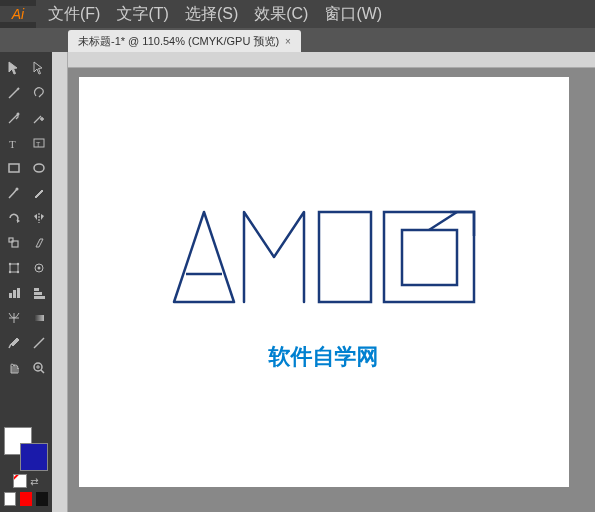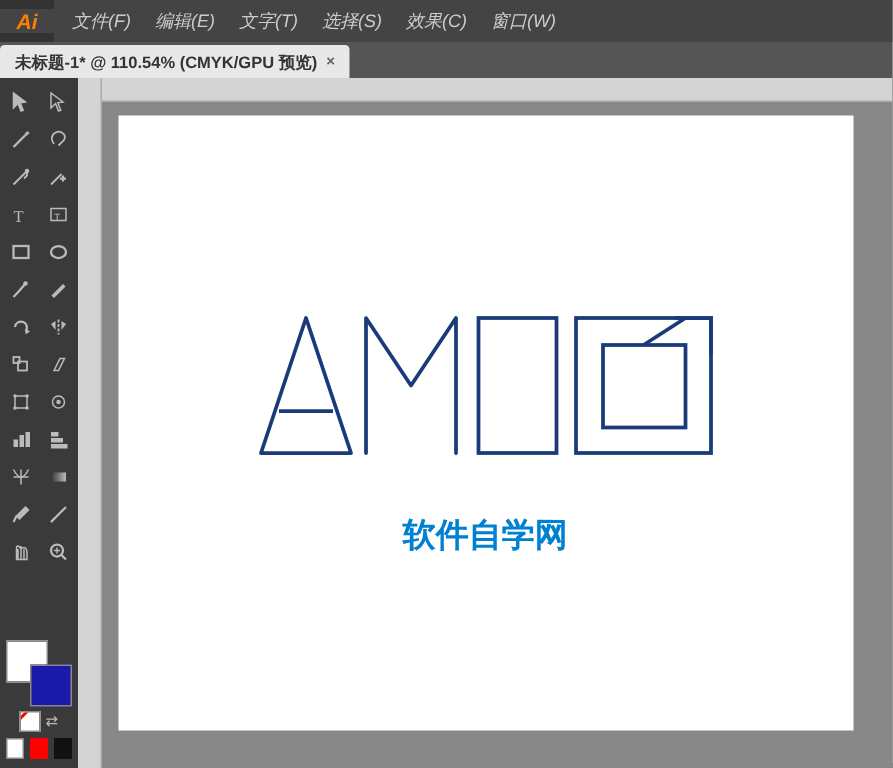--- a/index.html
+++ b/index.html
@@ -6,36 +6,36 @@
     body { width: 595px; height: 512px; overflow: hidden; font-family: "Microsoft YaHei", SimHei, Arial, sans-serif; background: #444; }
 
     
     #title-bar {
       width: 100%; height: 28px; background: #333;
       display: flex; align-items: center; padding: 0 0;
     }
     #ai-logo {
       width: 36px; height: 16px; background: #444;
       display: flex; align-items: center; justify-content: center;
-      color: #FF8000; font-size: 14px; font-weight: bold; font-style: italic;
+      color: #FF8000; font-size: 14px; font-weight: normal; font-style: italic;
       flex-shrink: 0;
     }
     #menu-bar {
       display: flex; align-items: center; height: 28px;
       background: #444; flex: 1; padding: 0 4px;
     }
     .menu-item {
-      color: #ccc; font-size: 12px; padding: 0 8px; height: 28px;
-      display: flex; align-items: center; cursor: pointer; white-space: nowrap; font-style: italic;
+      color: #ccc; font-size: 16px; padding: 0 8px; height: 28px;
+      display: flex; align-items: center; cursor: pointer; white-space: nowrap;
     }
 
     
     #tab-bar {
       height: 24px; background: #555;
-      display: flex; align-items: flex-end;  font-weight: bold;
+      display: flex; align-items: flex-end; padding-left: 68px;
     }
     .tab {
       background: #e8e8e8; height: 22px; padding: 0 10px;
       display: flex; align-items: center; font-size: 11px; color: #333;
       border-radius: 3px 3px 0 0; gap: 6px;
     }
     .tab-close { color: #666; font-size: 10px; cursor: pointer; }
 
     
     #main {
@@ -119,21 +119,20 @@
       background: #d4d4d4; border-right: 1px solid #aaa;
     }
   </style>
 </head>
 <body>
 
 <div id="title-bar">
   <div id="ai-logo">Ai</div>
   <div id="menu-bar">
     <span class="menu-item">文件(F)</span>
-    <span class="menu-item">编辑(E)</span>
     <span class="menu-item">文字(T)</span>
     <span class="menu-item">选择(S)</span>
     <span class="menu-item">效果(C)</span>
     <span class="menu-item">窗口(W)</span>
   </div>
 </div>
 
 <div id="tab-bar">
   <div class="tab">
     <span>未标题-1* @ 110.54% (CMYK/GPU 预览)</span>

